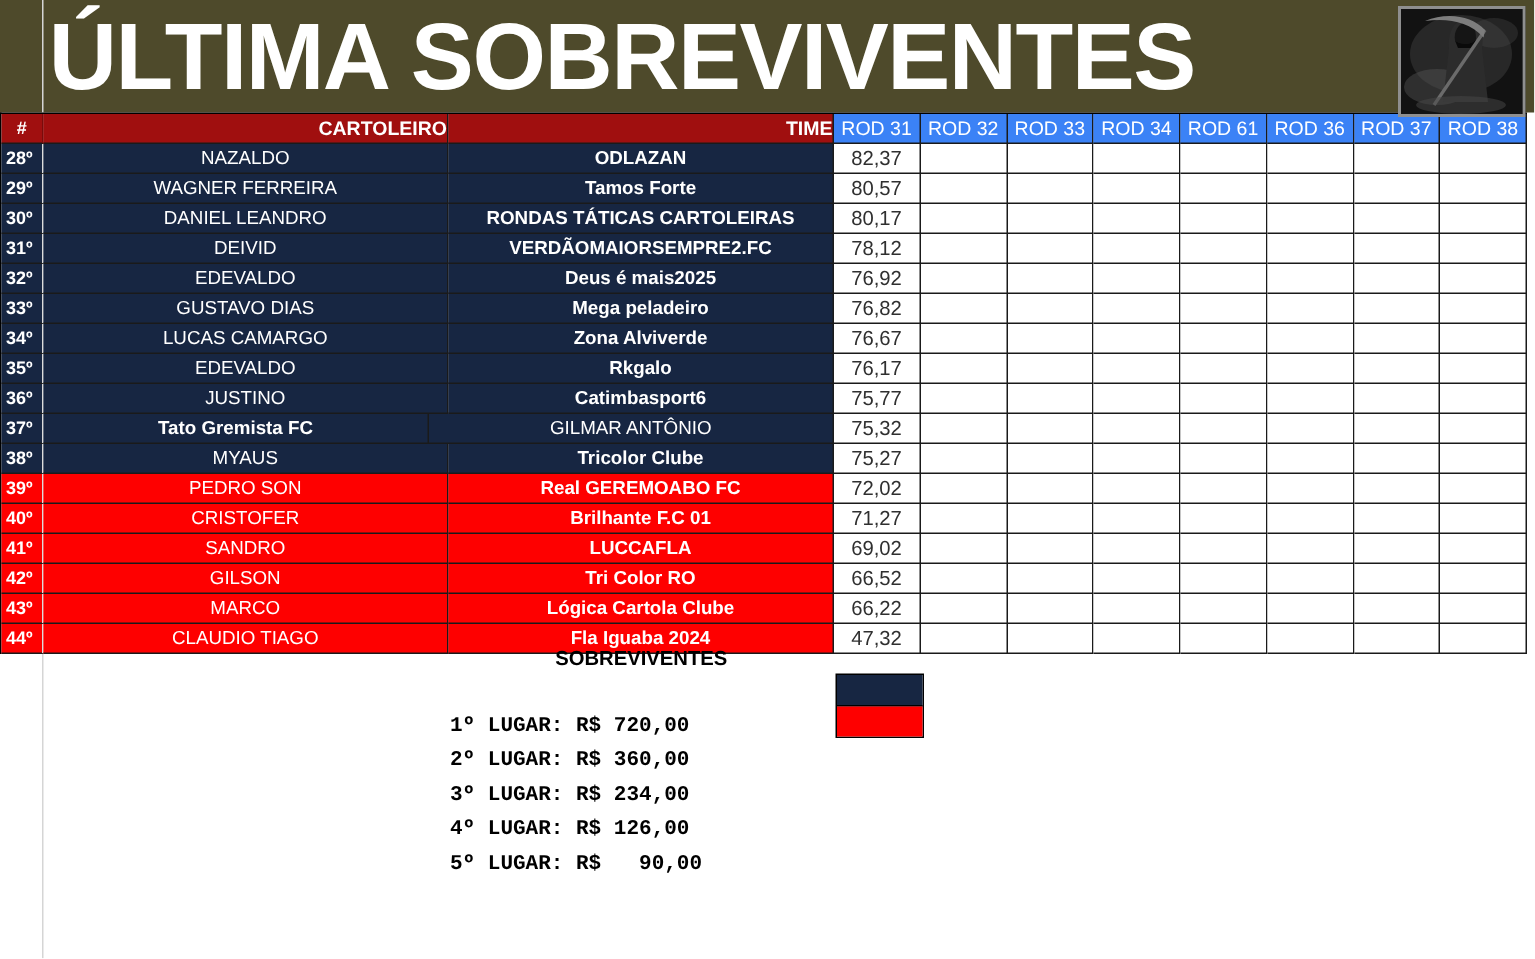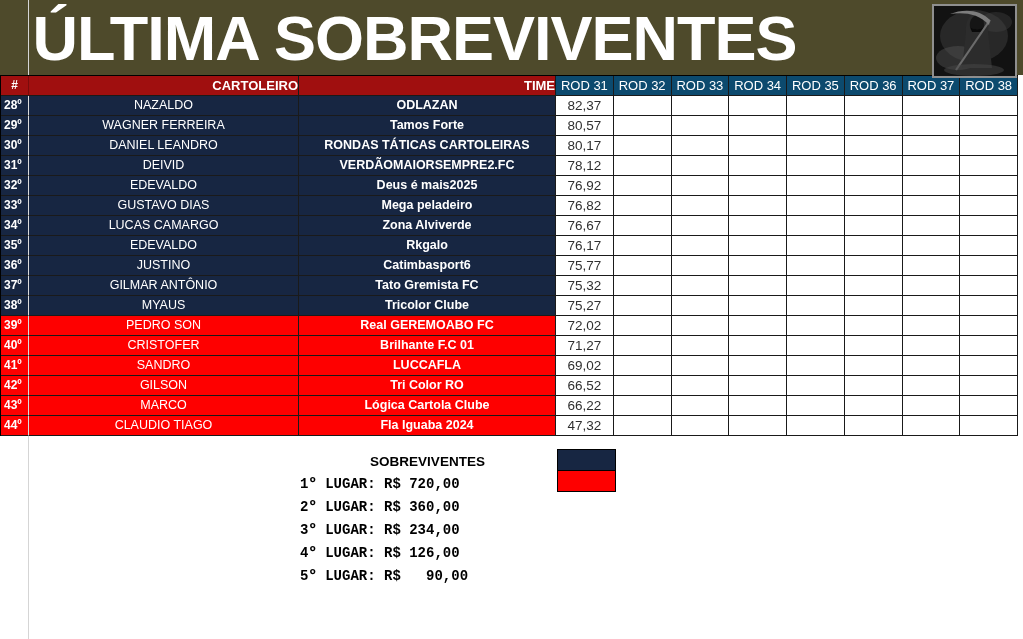--- a/index.html
+++ b/index.html
@@ -24,26 +24,26 @@
   .cell{box-sizing:border-box;height:20px;line-height:19px;overflow:hidden;white-space:nowrap;
         border-right:1px solid #1a1a1a;border-bottom:1px solid #1a1a1a;}
   .c-rank{width:28px;padding-left:3px;font-weight:bold;font-size:12px;color:#fff;
           border-right:1px solid #dcdcdc;}
   .c-name{width:270px;text-align:center;font-weight:normal;font-size:12.5px;color:#fff;}
   .c-team{width:257px;text-align:center;font-weight:bold;font-size:12.5px;color:#fff;}
   .c-rod{flex:1;text-align:center;font-size:13.5px;color:#2f2f2f;background:#ffffff;}
   .hdr .cell{background:#A00F0F;color:#fff;}
   .hdr .c-rank{text-align:center;padding-left:0;font-size:12px;font-weight:bold;border-right:1px solid #7a0b0b;}
   .hdr .c-name,.hdr .c-team{font-size:13px;font-weight:bold;text-align:right;}
-  .hdr .c-rod{font-size:13px;font-weight:normal;color:#fff;background:#0c4a6e;}
+  .hdr .c-rod{font-size:13px;font-weight:normal;color:#fff;background:#3b82f6;}
   .row.alive .c-rank,.row.alive .c-name,.row.alive .c-team{background:#172642;}
   .row.dead  .c-rank,.row.dead  .c-name,.row.dead  .c-team{background:#FE0000;}
 
   
-  .legend-labels{position:absolute;left:300px;top:451px;width:255px;text-align:center;z-index:2;}
+  .legend-labels{position:absolute;left:300px;top:428px;width:255px;text-align:center;z-index:2;}
   .legend-labels div{font-weight:bold;font-size:13.5px;color:#000;line-height:22px;}
   .legend-swatch{position:absolute;left:557px;top:449px;width:57px;height:41px;
                  border:1px solid #000;z-index:2;}
   .legend-swatch .half{width:100%;height:20px;box-sizing:border-box;}
   .legend-swatch .half.top{border-bottom:1px solid #000;height:21px;}
   .prizes{position:absolute;left:300px;top:473px;z-index:2;font-family:Liberation Mono, monospace;}
   .prizes div{font-weight:bold;font-size:14px;color:#000;line-height:23px;white-space:pre;}
 </style>
 </head>
 <body>
@@ -72,21 +72,21 @@
   <div class="sheet">
     <div class="row hdr">
       <div class="cell c-rank">#</div>
       <div class="cell c-name">CARTOLEIRO</div>
       <div class="cell c-team">TIME</div>
 
     <div class="cell c-rod">ROD 31</div>
         <div class="cell c-rod">ROD 32</div>
         <div class="cell c-rod">ROD 33</div>
         <div class="cell c-rod">ROD 34</div>
-        <div class="cell c-rod">ROD 35</div>
+        <div class="cell c-rod">ROD 61</div>
         <div class="cell c-rod">ROD 36</div>
         <div class="cell c-rod">ROD 37</div>
         <div class="cell c-rod">ROD 38</div>
       </div>
 
   <div class="row alive">
         <div class="cell c-rank">28º</div>
         <div class="cell c-name">NAZALDO</div>
         <div class="cell c-team">ODLAZAN</div>
         <div class="cell c-rod">82,37</div>
@@ -197,22 +197,22 @@
         <div class="cell c-rod"></div>
         <div class="cell c-rod"></div>
         <div class="cell c-rod"></div>
         <div class="cell c-rod"></div>
         <div class="cell c-rod"></div>
         <div class="cell c-rod"></div>
         <div class="cell c-rod"></div>
       </div>
       <div class="row alive">
         <div class="cell c-rank">37º</div>
+        <div class="cell c-team">Tato Gremista FC</div>
         <div class="cell c-name">GILMAR ANTÔNIO</div>
-        <div class="cell c-team">Tato Gremista FC</div>
         <div class="cell c-rod">75,32</div>
         <div class="cell c-rod"></div>
         <div class="cell c-rod"></div>
         <div class="cell c-rod"></div>
         <div class="cell c-rod"></div>
         <div class="cell c-rod"></div>
         <div class="cell c-rod"></div>
         <div class="cell c-rod"></div>
       </div>
       <div class="row alive">

